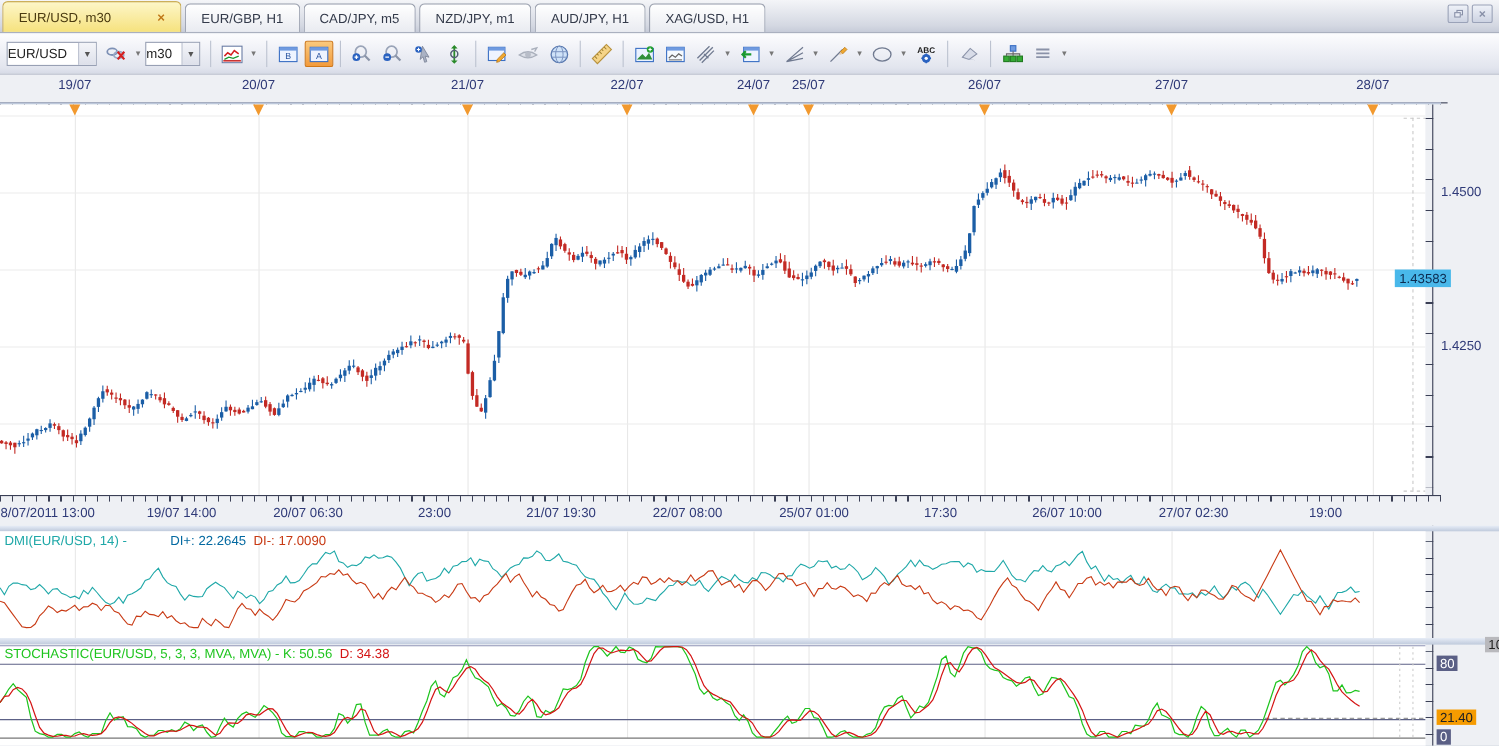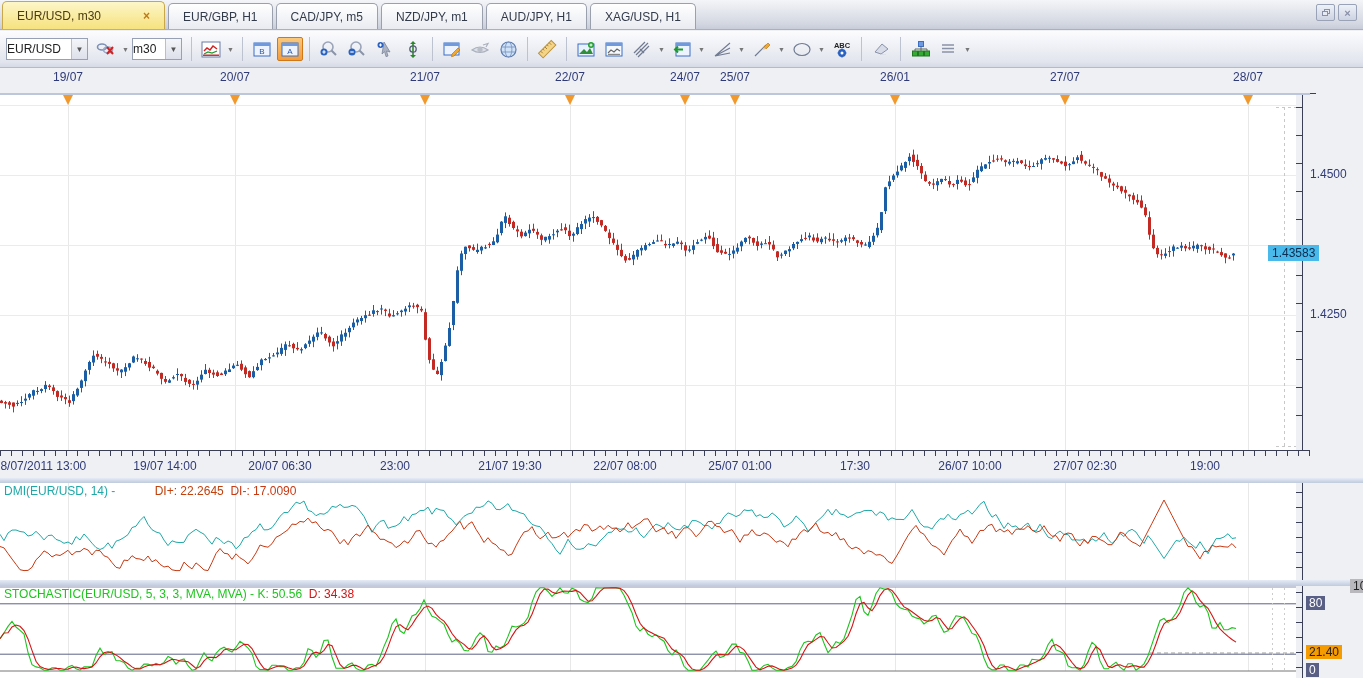--- a/index.html
+++ b/index.html
@@ -311,21 +311,21 @@
       <div class="date-label" style="left: 235px;">20/07</div>
       <div class="marker" style="left: 235px;"></div>
       <div class="date-label" style="left: 425px;">21/07</div>
       <div class="marker" style="left: 425px;"></div>
       <div class="date-label" style="left: 570px;">22/07</div>
       <div class="marker" style="left: 570px;"></div>
       <div class="date-label" style="left: 685px;">24/07</div>
       <div class="marker" style="left: 685px;"></div>
       <div class="date-label" style="left: 735px;">25/07</div>
       <div class="marker" style="left: 735px;"></div>
-      <div class="date-label" style="left: 895px;">26/01</div>
+      <div class="date-label" style="left: 895px;">26/07</div>
       <div class="marker" style="left: 895px;"></div>
       <div class="date-label" style="left: 1065px;">27/07</div>
       <div class="marker" style="left: 1065px;"></div>
       <div class="date-label" style="left: 1248px;">28/07</div>
       <div class="marker" style="left: 1248px;"></div>
     </div>
   <div class="chart-top-border"></div>
 
   <div class="main-chart">
     <svg id="candles-svg" width="1296" height="355" viewBox="0 0 1296 355">
@@ -982,21 +982,21 @@
       <div class="time-label" style="left: 740px;">25/07 01:00</div>
       <div class="time-label" style="left: 855px;">17:30</div>
       <div class="time-label" style="left: 970px;">26/07 10:00</div>
       <div class="time-label" style="left: 1085px;">27/07 02:30</div>
       <div class="time-label" style="left: 1205px;">19:00</div>
     </div>
 
   <div class="panel-sep" style="top:478px;height:5px;"></div>
   <div class="dmi-panel">
     <div class="ind-header">
-      <span id="dmi-title" style="color: rgb(31, 168, 168);">DMI(EUR/USD, 14) - </span><span id="dmi-plus" style="color: #c2410c; padding-left: 36px;">DI+: 22.2645</span>&nbsp;&nbsp;<span id="dmi-minus" style="color: rgb(200, 58, 20);">DI-: 17.0090</span>
+      <span id="dmi-title" style="color: rgb(31, 168, 168);">DMI(EUR/USD, 14) - </span><span id="dmi-plus" style="color: #0369a1; padding-left: 36px;">DI+: 22.2645</span>&nbsp;&nbsp;<span id="dmi-minus" style="color: rgb(200, 58, 20);">DI-: 17.0090</span>
     </div>
     <svg id="dmi-svg" width="1296" height="97" viewBox="0 0 1296 97">
         <line x1="68.5" x2="68.5" y1="0" y2="97" stroke="#e8e8e8"></line>
         <line x1="235.5" x2="235.5" y1="0" y2="97" stroke="#e8e8e8"></line>
         <line x1="425.5" x2="425.5" y1="0" y2="97" stroke="#e8e8e8"></line>
         <line x1="570.5" x2="570.5" y1="0" y2="97" stroke="#e8e8e8"></line>
         <line x1="685.5" x2="685.5" y1="0" y2="97" stroke="#e8e8e8"></line>
         <line x1="735.5" x2="735.5" y1="0" y2="97" stroke="#e8e8e8"></line>
         <line x1="895.5" x2="895.5" y1="0" y2="97" stroke="#e8e8e8"></line>
         <line x1="1065.5" x2="1065.5" y1="0" y2="97" stroke="#e8e8e8"></line>

